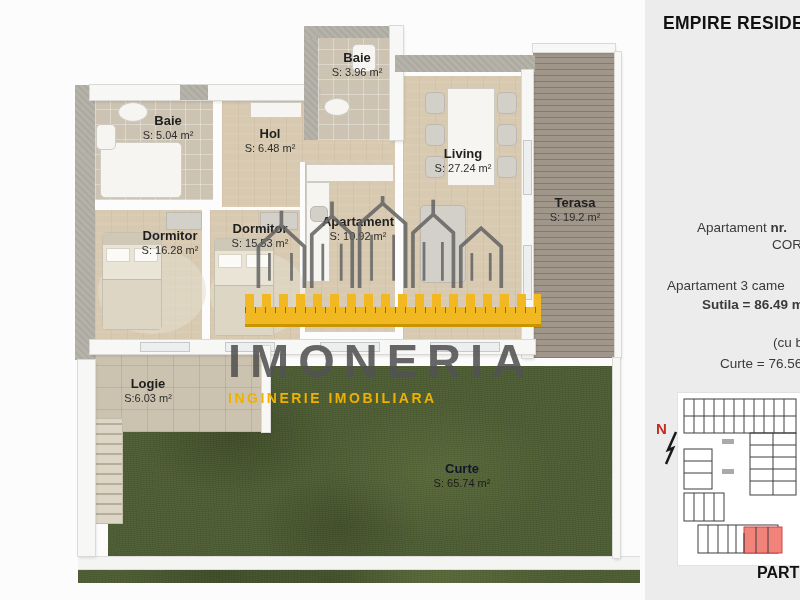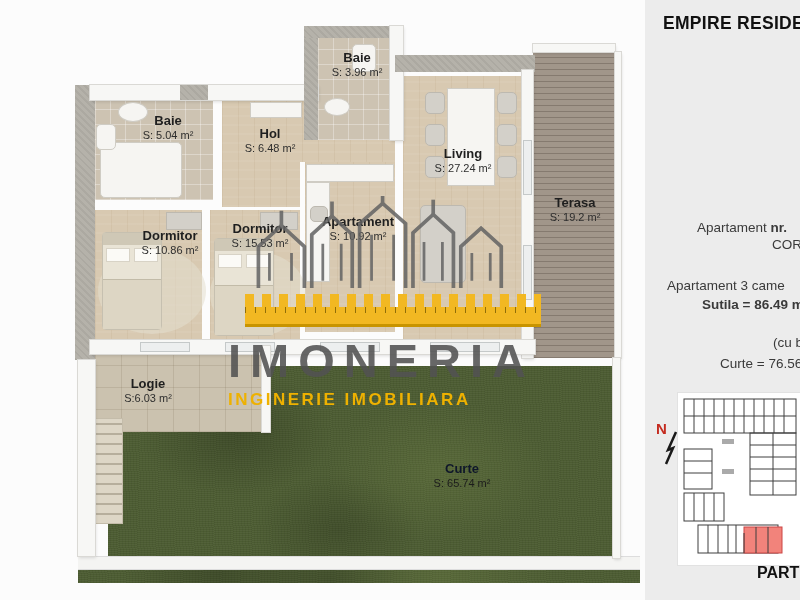--- a/index.html
+++ b/index.html
@@ -73,21 +73,21 @@
 
   
   .watermark{position:absolute;left:228px;top:196px;width:330px;z-index:9;pointer-events:none;
              text-align:left;}
   .ruler{position:relative;width:296px;margin:2px auto 0;}
   .ruler .teeth{height:13px;background:repeating-linear-gradient(90deg,#f2b822 0 9px,transparent 9px 17px);}
   .ruler .bar{height:20px;background:#f2b822;border-bottom:3px solid #c89400;
               background-image:repeating-linear-gradient(90deg, rgba(122,92,0,.8) 0 1px, transparent 1px 10px);
               background-size:100% 6px;background-repeat:no-repeat;}
   .brand{font-size:47px;font-weight:bold;color:rgba(82,82,82,.88);letter-spacing:9px;margin-top:6px;}
-  .tagline{font-size:17px;font-weight:bold;color:#eeb100;letter-spacing:2.5px;margin-top:2px;}
+  .tagline{font-size:14px;font-weight:bold;color:#eeb100;letter-spacing:2.5px;margin-top:2px;}
 </style>
 </head>
 <body>
 
 <div class="canvas">
 
   <div>
 
     <div class="abs grass" style="left:108px;top:366px;width:509px;height:192px;"></div>
     <div class="abs retaining" style="left:78px;top:556px;width:562px;height:14px;"></div>
@@ -181,21 +181,21 @@
     <div class="room-label" style="left:463px;top:161px;">
       <div class="rn">Living</div>
       <div class="ra">S: 27.24 m²</div>
     </div>
     <div class="room-label" style="left:575px;top:210px;">
       <div class="rn">Terasa</div>
       <div class="ra">S: 19.2 m²</div>
     </div>
     <div class="room-label" style="left:170px;top:243px;">
       <div class="rn">Dormitor</div>
-      <div class="ra">S: 10.86 m²</div>
+      <div class="ra">S: 16.28 m²</div>
     </div>
     <div class="room-label" style="left:260px;top:236px;">
       <div class="rn">Dormitor</div>
       <div class="ra">S: 15.53 m²</div>
     </div>
     <div class="room-label" style="left:358px;top:229px;">
       <div class="rn">Apartament</div>
       <div class="ra">S: 10.92 m²</div>
     </div>
     <div class="room-label" style="left:148px;top:391px;">

